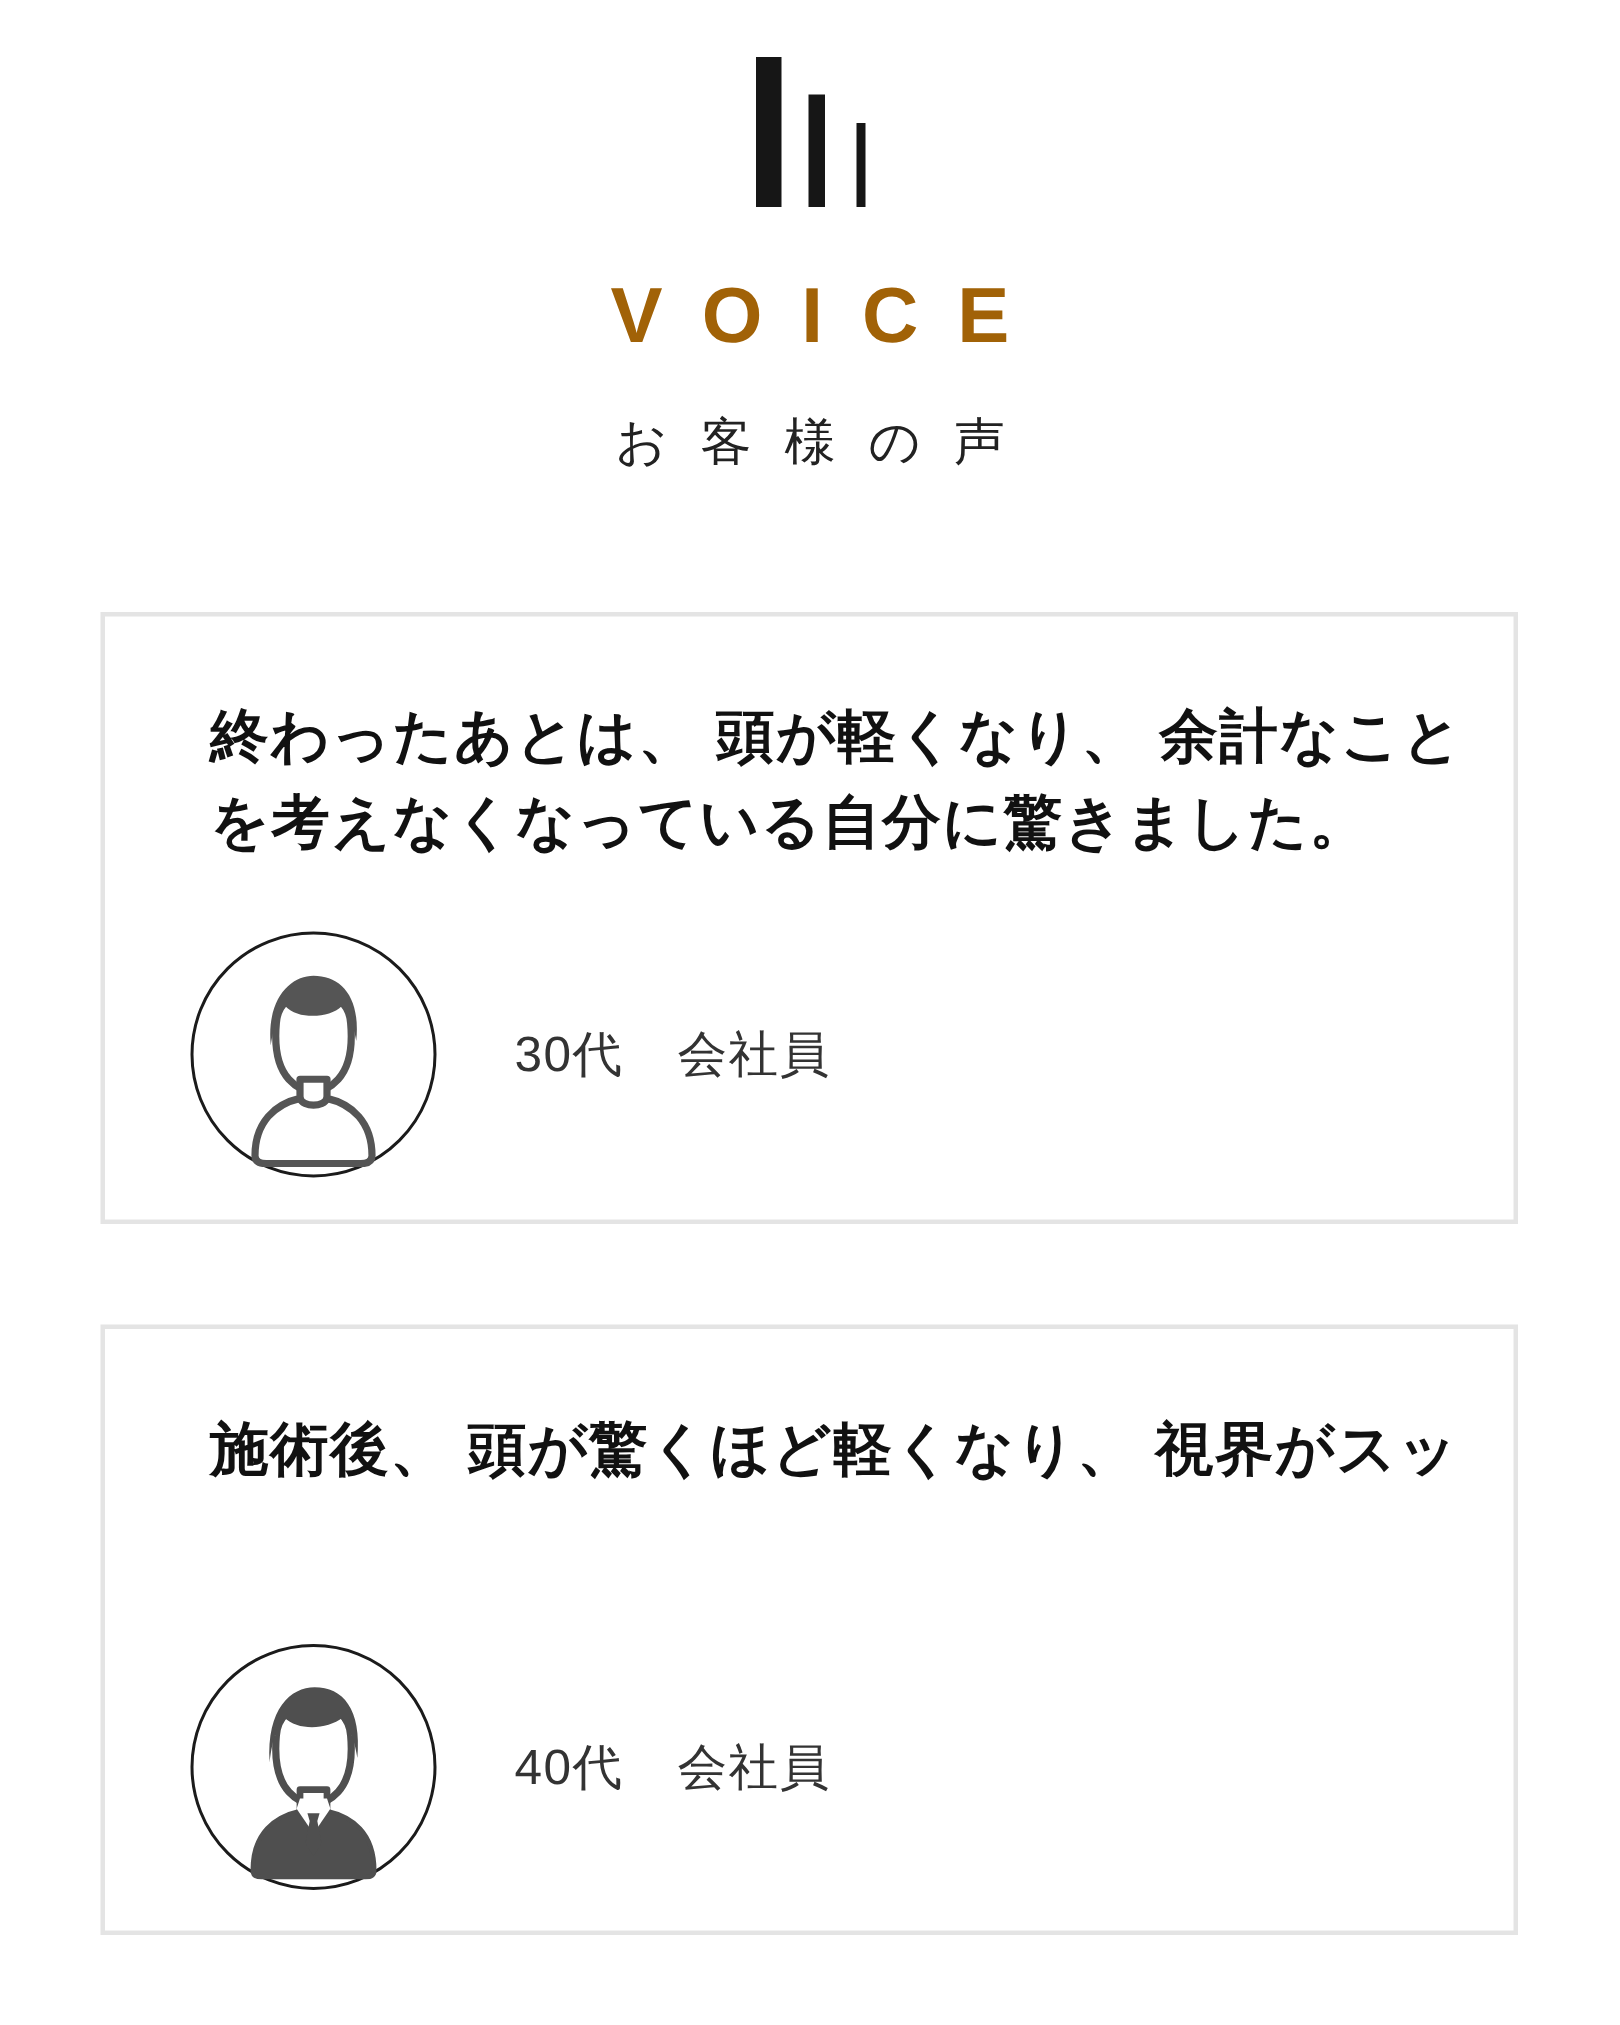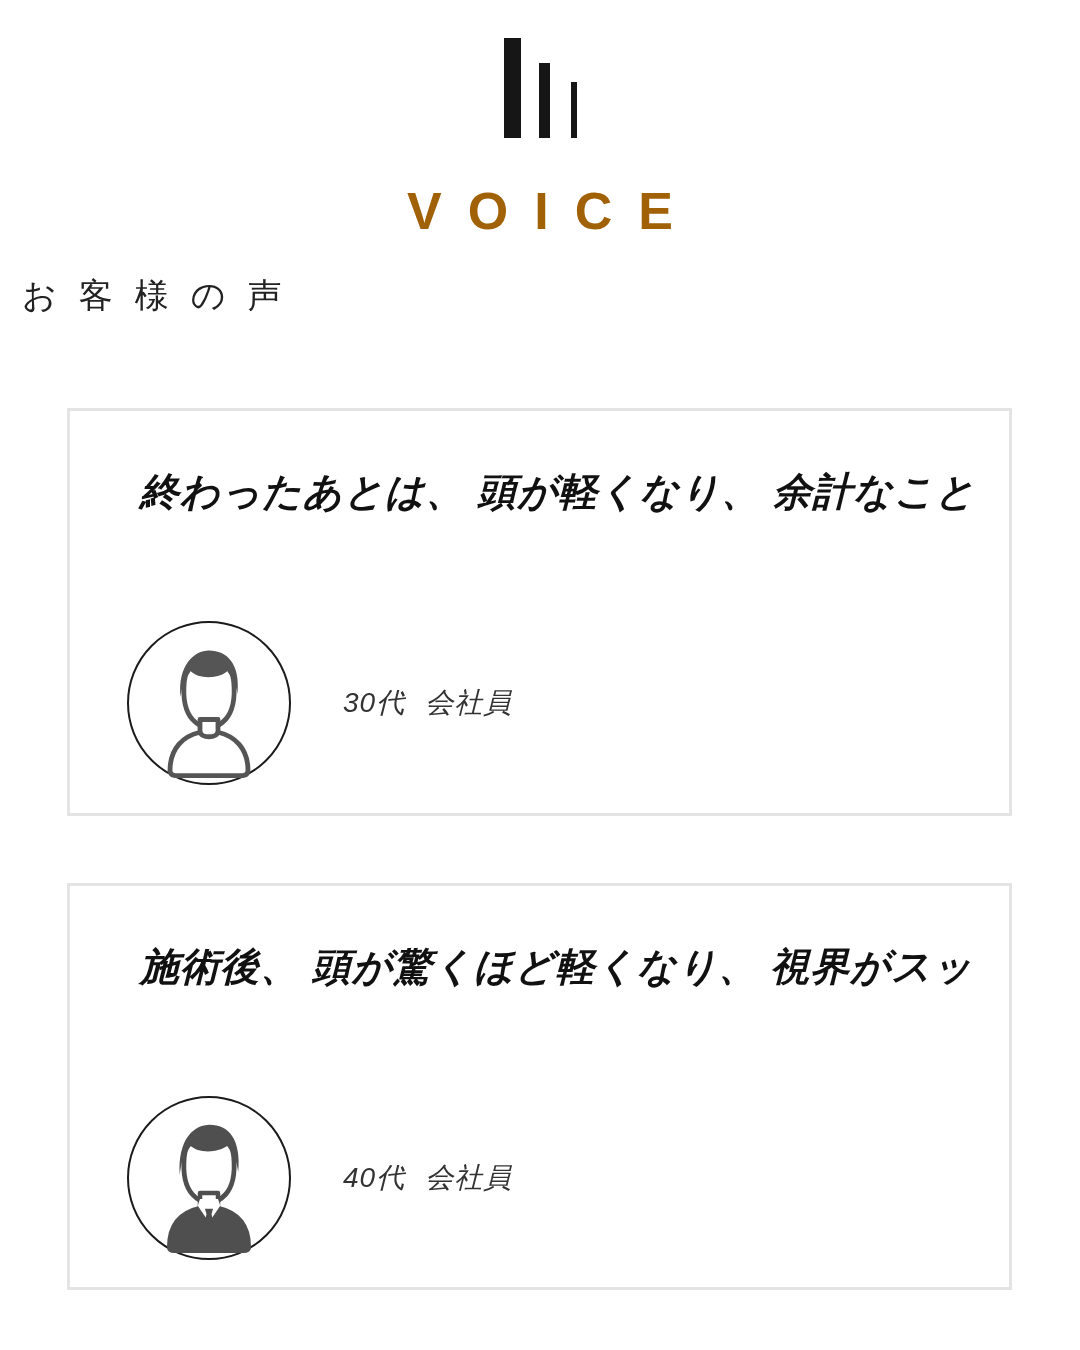--- a/index.html
+++ b/index.html
@@ -29,36 +29,36 @@
     font-weight: 700;
     line-height: 70px;
     letter-spacing: 26px;
     text-indent: 26px;
     color: #a16207;
   }
   .voice-subtitle {
     position: absolute;
     left: 0; top: 274px;
     width: 100%;
+    text-align: center;
     font-size: 34px;
     font-weight: 400;
     line-height: 42px;
     letter-spacing: 22px;
     text-indent: 22px;
     color: #222222;
   }
 
   
   .card {
     position: absolute;
     left: 67px;
     width: 945px;
     background: #ffffff;
     border: 3px solid #e4e4e4;
-    font-style: italic;
   }
   .card.card-1 { top: 408px; height: 408px; }
   .card.card-2 { top: 883px; height: 407px; padding-left: 24px; }
 
   .quote {
     position: absolute;
     left: 70px; top: 52px;
     width: 845px;
     font-size: 39px;
     font-weight: 700;
@@ -80,22 +80,22 @@
     border-radius: 50%;
     background: #ffffff;
     display: flex;
     align-items: center;
     justify-content: center;
     flex: none;
   }
   .avatar svg { width: 150px; height: 150px; }
   .profile-text {
     display: flex;
-    gap: 20px;
-    font-size: 28px;
+    gap: 36px;
+    font-size: 33px;
     font-weight: 400;
     color: #333333;
     letter-spacing: 1px;
     white-space: nowrap;
   }
 </style>
 </head>
 <body>
 
 <div class="page">
@@ -104,20 +104,21 @@
     <span class="logo-bar b1"></span>
     <span class="logo-bar b2"></span>
     <span class="logo-bar b3"></span>
     <h1 class="voice-title">VOICE</h1>
     <div class="voice-subtitle">お客様の声</div>
   </header>
 
   <section class="card card-1">
     <div class="quote">
       <div class="quote-line">終わったあとは、 頭が軽くなり、 余計なこと</div>
+      <div class="quote-line">を考えなくなっている自分に驚きました。</div>
     </div>
     <div class="profile">
       <div class="avatar">
         <svg viewBox="0 0 100 100" aria-hidden="true">
 
           <path d="M33.5 36 C32.5 47 34.5 56 39 61 C42.5 64.8 46 66.5 50 66.5 C54 66.5 57.5 64.8 61 61 C65.5 56 67.5 47 66.5 36 C66 28 60 22 50 22 C40 22 34 28 33.5 36 Z" fill="#ffffff" stroke="#555555" stroke-width="3.2" stroke-linejoin="round"></path>
 
           <path d="M31 46 C29 25 40 15 50 15 C62 15 71 24 69 44 C68.2 39 66 32 62.5 28.5 C57 34 43 34.5 37.5 28.5 C34 32 31.8 40 31 46 Z" fill="#555555"></path>
 
           <path d="M24 95 C24 80 33 72 44 69.5 L44 61 L56 61 L56 69.5 C67 72 76 80 76 95 C76 97.5 74 98.5 71 98.5 L29 98.5 C26 98.5 24 97.5 24 95 Z" fill="#ffffff" stroke="#555555" stroke-width="3.2" stroke-linejoin="round"></path>

